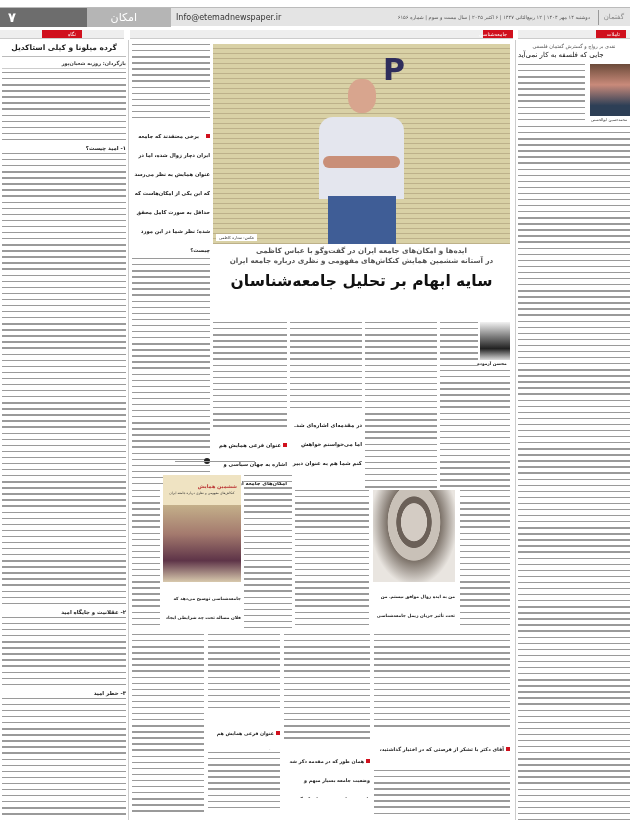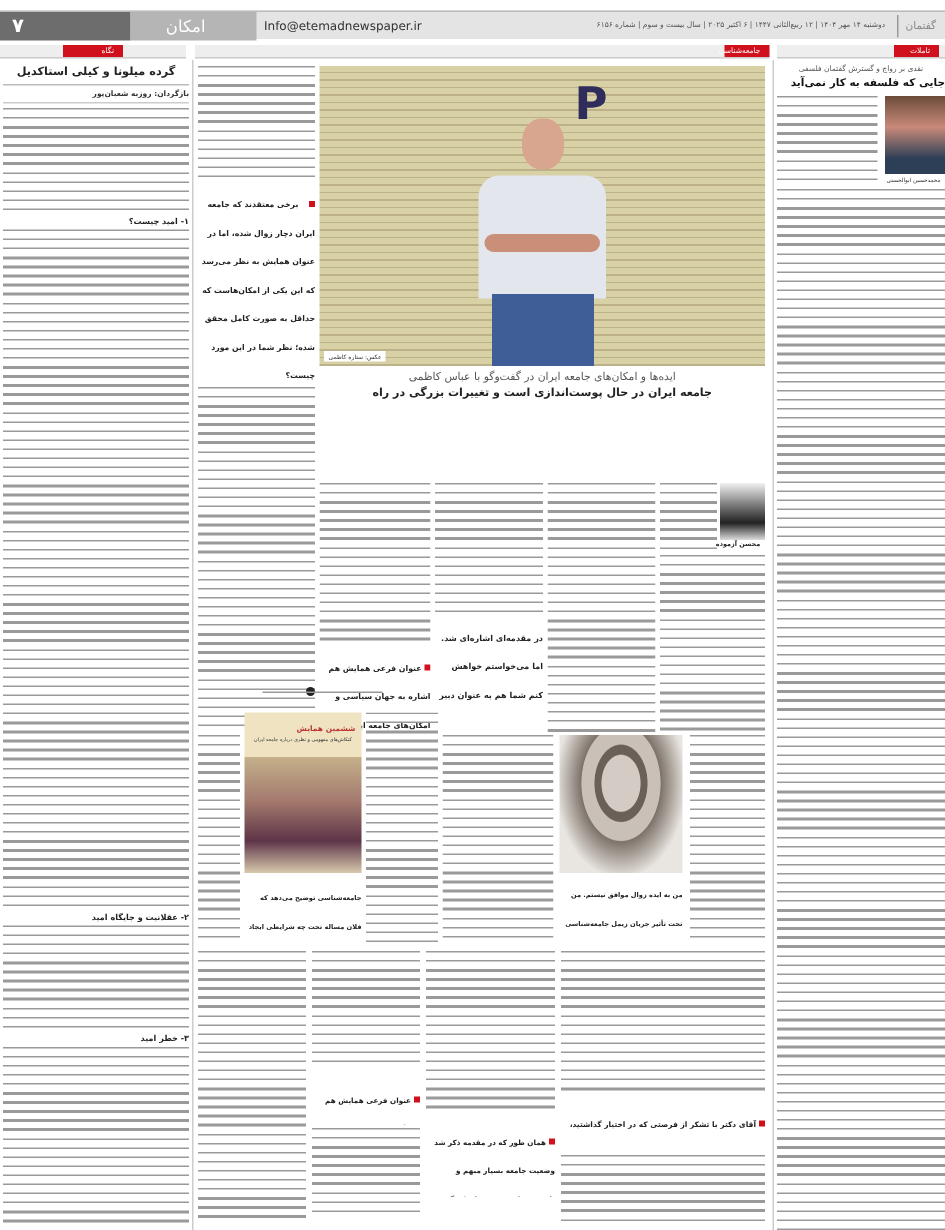--- a/index.html
+++ b/index.html
@@ -39,21 +39,21 @@
 </div>
 <div class="secrow" style="left:518px;width:112px">
   <div class="redtag" style="right:4px;width:30px">تاملات</div>
 </div>
 
 <div class="vrule" style="left:128px;top:40px;height:780px"></div>
 <div class="vrule" style="left:515px;top:40px;height:780px"></div>
 
 <div class="col" style="left:518px;top:42px;width:112px;height:778px">
   <div style="font-size:5px;color:#555;text-align:center;line-height:8px">نقدی بر رواج و گسترش گفتمان فلسفی</div>
-  <div style="font-size:7px;font-weight:bold;color:#111;text-align:right;line-height:10px;margin-bottom:2px">جایی که فلسفه به کار نمی‌آید</div>
+  <div style="font-size:7px;font-weight:normal;color:#111;text-align:left;line-height:10px;margin-bottom:2px">جایی که فلسفه به کار نمی‌آید</div>
   <div style="position:absolute;right:0;top:22px;width:40px;height:52px;background:linear-gradient(180deg,#6b4b3a,#c98a7a 40%,#2d3f56 80%);"></div>
   <div style="position:absolute;right:0;top:75px;width:42px;font-size:3.8px;color:#333;text-align:center">محمدحسین ابوالحسنی</div>
   <div class="lines" style="position:absolute;right:45px;top:22px;width:67px">
     <div></div>
       <div></div>
       <div></div>
       <div></div>
       <div></div>
       <div></div>
       <div></div>
@@ -183,22 +183,23 @@
 <div class="photo shutter" style="left:213px;top:44px;width:297px;height:200px">
   <div style="position:absolute;left:170px;top:8px;font-size:30px;font-weight:bold;color:#2f2d5c;font-family:'DejaVu Sans',sans-serif;direction:ltr">P</div>
   <div style="position:absolute;left:135px;top:35px;width:28px;height:34px;border-radius:45%;background:#d8a58e"></div>
   <div style="position:absolute;left:106px;top:73px;width:85px;height:82px;border-radius:14px 14px 0 0;background:#e4e6ee"></div>
   <div style="position:absolute;left:110px;top:112px;width:77px;height:12px;border-radius:6px;background:#c98f78"></div>
   <div style="position:absolute;left:115px;top:152px;width:68px;height:48px;background:#3f5d96"></div>
   <div style="position:absolute;left:3px;bottom:3px;background:#fff;font-size:4px;padding:1px 3px;color:#333">عکس: ستاره کاظمی</div>
 </div>
 
 <div class="col" style="left:213px;top:246px;width:297px;height:72px;text-align:center">
-  <div style="font-size:7.2px;font-weight:normal;color:#555;line-height:10px">ایده‌ها و امکان‌های جامعه ایران در گفت‌وگو با عباس کاظمی</div>
-  <div style="font-size:7.4px;font-weight:bold;color:#222;line-height:12px">جامعه ایران در حال پوست‌اندازی است و تغییرات بزرگی در راه</div>
+  <div style="font-size:7.2px;font-weight:bold;color:#555;line-height:10px">ایده‌ها و امکان‌های جامعه ایران در گفت‌وگو با عباس کاظمی</div>
+  <div style="font-size:7.2px;font-weight:bold;color:#555;line-height:10px">در آستانه ششمین همایش کنکاش‌های مفهومی و نظری درباره جامعه ایران</div>
+  <div style="font-size:15.5px;font-weight:bold;color:#111;line-height:24px;margin-top:3px">سایه ابهام بر تحلیل جامعه‌شناسان</div>
 </div>
 
 <div class="col" style="left:132px;top:44px;width:78px;height:445px">
   <div class="lines">
     <div></div>
       <div></div>
       <div></div>
       <div></div>
       <div></div>
       <div></div>

